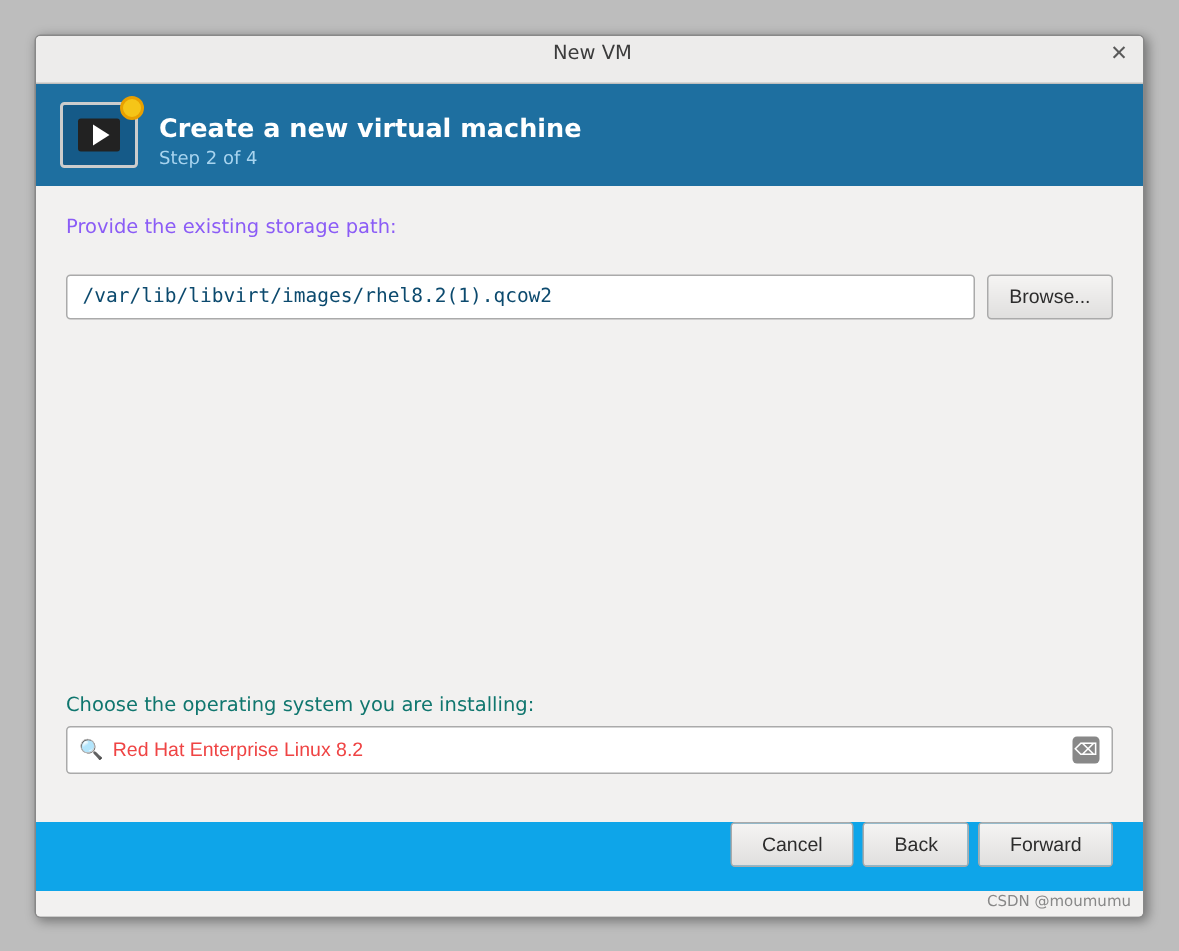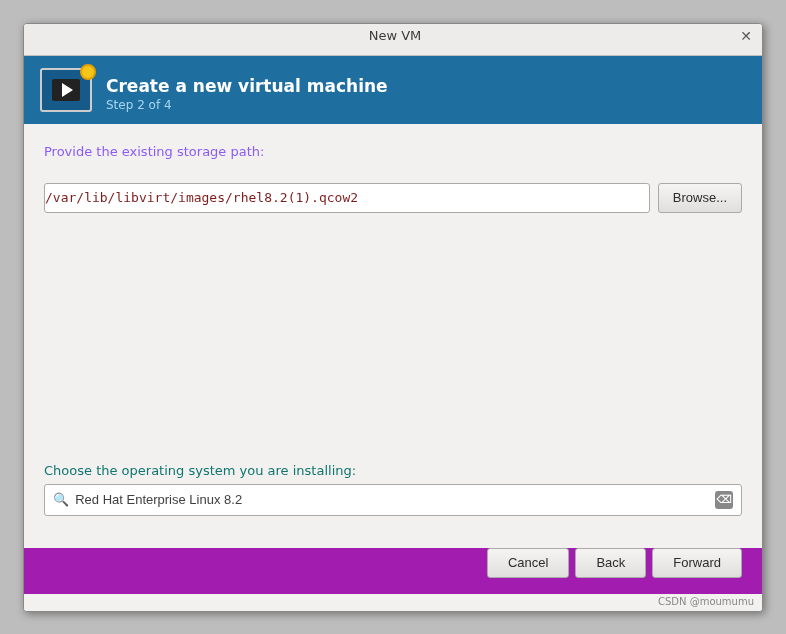--- a/index.html
+++ b/index.html
@@ -119,24 +119,24 @@
       display: flex;
       gap: 8px;
       margin-bottom: 20px;
       align-items: center;
     }
     .path-input {
       flex: 1;
       height: 30px;
       border: 1px solid #aaa;
       border-radius: 3px;
-      padding: 0 0;
+      padding: 0 10px;
       background: white;
       font-size: 13px;
-      color: #7f1d1d;
+      color: #0c4a6e;
       font-family: monospace;
     }
     .browse-btn {
       height: 30px;
       padding: 0 14px;
       background: linear-gradient(to bottom, #f5f4f3, #e0dfde);
       border: 1px solid #aaa;
       border-radius: 3px;
       font-size: 13px;
       color: #2c2c2c;
@@ -164,42 +164,42 @@
     }
     .search-icon-shape {
       font-size: 13px;
       color: #666;
     }
     .os-input {
       flex: 1;
       border: none;
       outline: none;
       font-size: 13px;
-      color: #404040;
+      color: #ef4444;
       background: transparent;
     }
     .clear-btn {
       width: 18px;
       height: 18px;
       background: #888;
       border-radius: 3px;
       display: flex;
       align-items: center;
       justify-content: center;
       color: white;
       font-size: 11px;
       cursor: pointer;
       font-weight: bold;
     }
     .footer {
       display: flex;
       justify-content: flex-end;
       gap: 6px;
       padding: 0 20px 16px 20px;
-      background: #a21caf;
+      background: #0ea5e9;
     }
     .footer-btn {
       height: 30px;
       padding: 0 20px;
       background: linear-gradient(to bottom, #f5f4f3, #e0dfde);
       border: 1px solid #aaa;
       border-radius: 3px;
       font-size: 13px;
       color: #2c2c2c;
       cursor: pointer;

